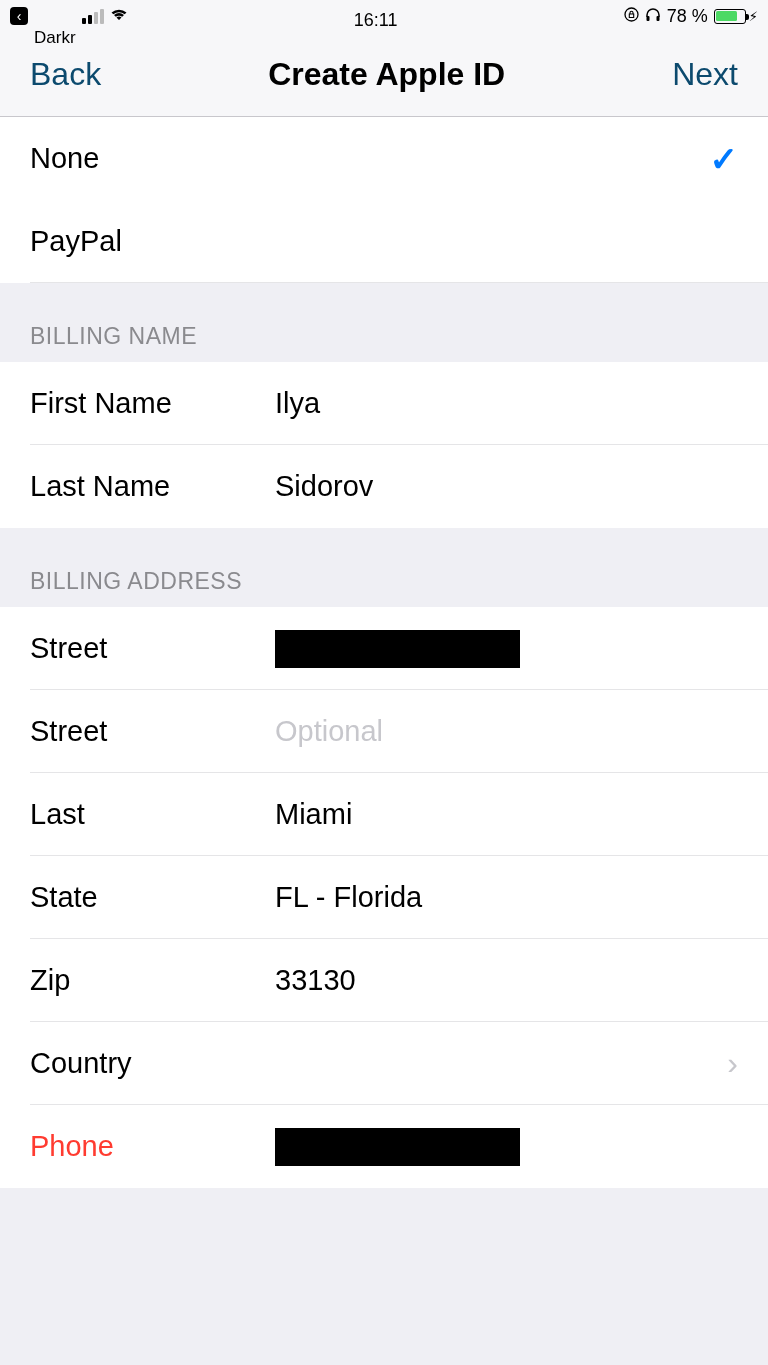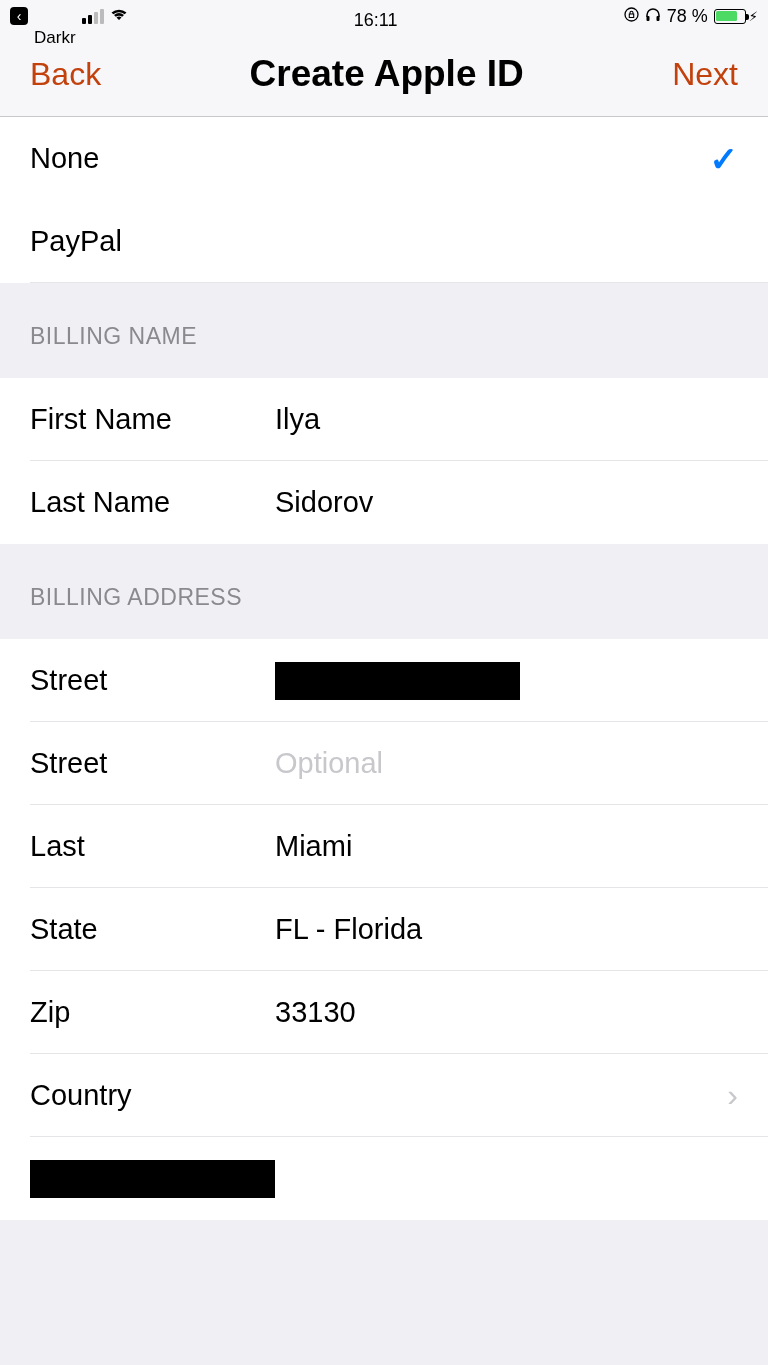--- a/index.html
+++ b/index.html
@@ -44,24 +44,24 @@
     .batt-fill { height: 100%; background: #4cd964; border-radius: 1.5px; }
     .bolt { font-size: 13px; }
 
     .nav-bar {
       display: flex; align-items: center; justify-content: space-between;
       height: 85px; padding: 0 30px;
       background: #f7f7f9;
       border-bottom: 1px solid #c8c7cc;
     }
     .nav-back, .nav-next {
-      color: #c2410c; font-size: 32px; font-weight: 400;
+      color: #0c4a6e; font-size: 32px; font-weight: 400;
       background: none; border: none; cursor: pointer;
     }
-    .nav-title { font-size: 37px; font-weight: 700; }
+    .nav-title { font-size: 32px; font-weight: 700; }
 
     .section { background: #fff; }
     .row {
       display: flex; align-items: center;
       min-height: 83px; padding: 0 30px;
       position: relative;
     }
     .row-sep::after {
       content: ""; position: absolute; left: 30px; right: 0; bottom: 0;
       height: 1px; background: #e5e5e7;
@@ -70,21 +70,21 @@
     .row-full { font-size: 29px; flex: 1; }
     .row-input {
       flex: 1; border: none; font-size: 29px;
       font-family: inherit; outline: none; background: transparent; color: #000;
     }
     .row-input::placeholder { color: #c7c7cc; }
     .check { color: #007aff; font-size: 34px; font-weight: 700; margin-left: auto; }
     .chevron { color: #c7c7cc; font-size: 32px; margin-left: auto; }
     .redacted { width: 245px; height: 38px; background: #000; }
     .section-header {
-      padding: 40px 30px 28px;
+      padding: 40px 30px 12px;
       font-size: 23px; color: #8a8a8e; letter-spacing: 0.5px;
     }
     .phone-label { color: #ff3b30; font-size: 29px; width: 245px; flex-shrink: 0; }
   </style>
 </head>
 <body>
 
 <div class="status-bar">
   <div class="sb-left">
     <div class="app-back-box">‹</div>
@@ -174,17 +174,18 @@
   </div>
   <div class="row row-sep">
     <span class="row-label">Zip</span>
     <input class="row-input" value="33130" style="">
   </div>
   <div class="row row-sep">
     <span class="row-label">Country</span>
     <span class="chevron">›</span>
   </div>
   <div class="row">
+    <span class="phone-label">Phone</span>
     <div class="redacted"></div>
   </div>
 </div>
 
 <div style="height:15px"></div>
 
 </body></html>

